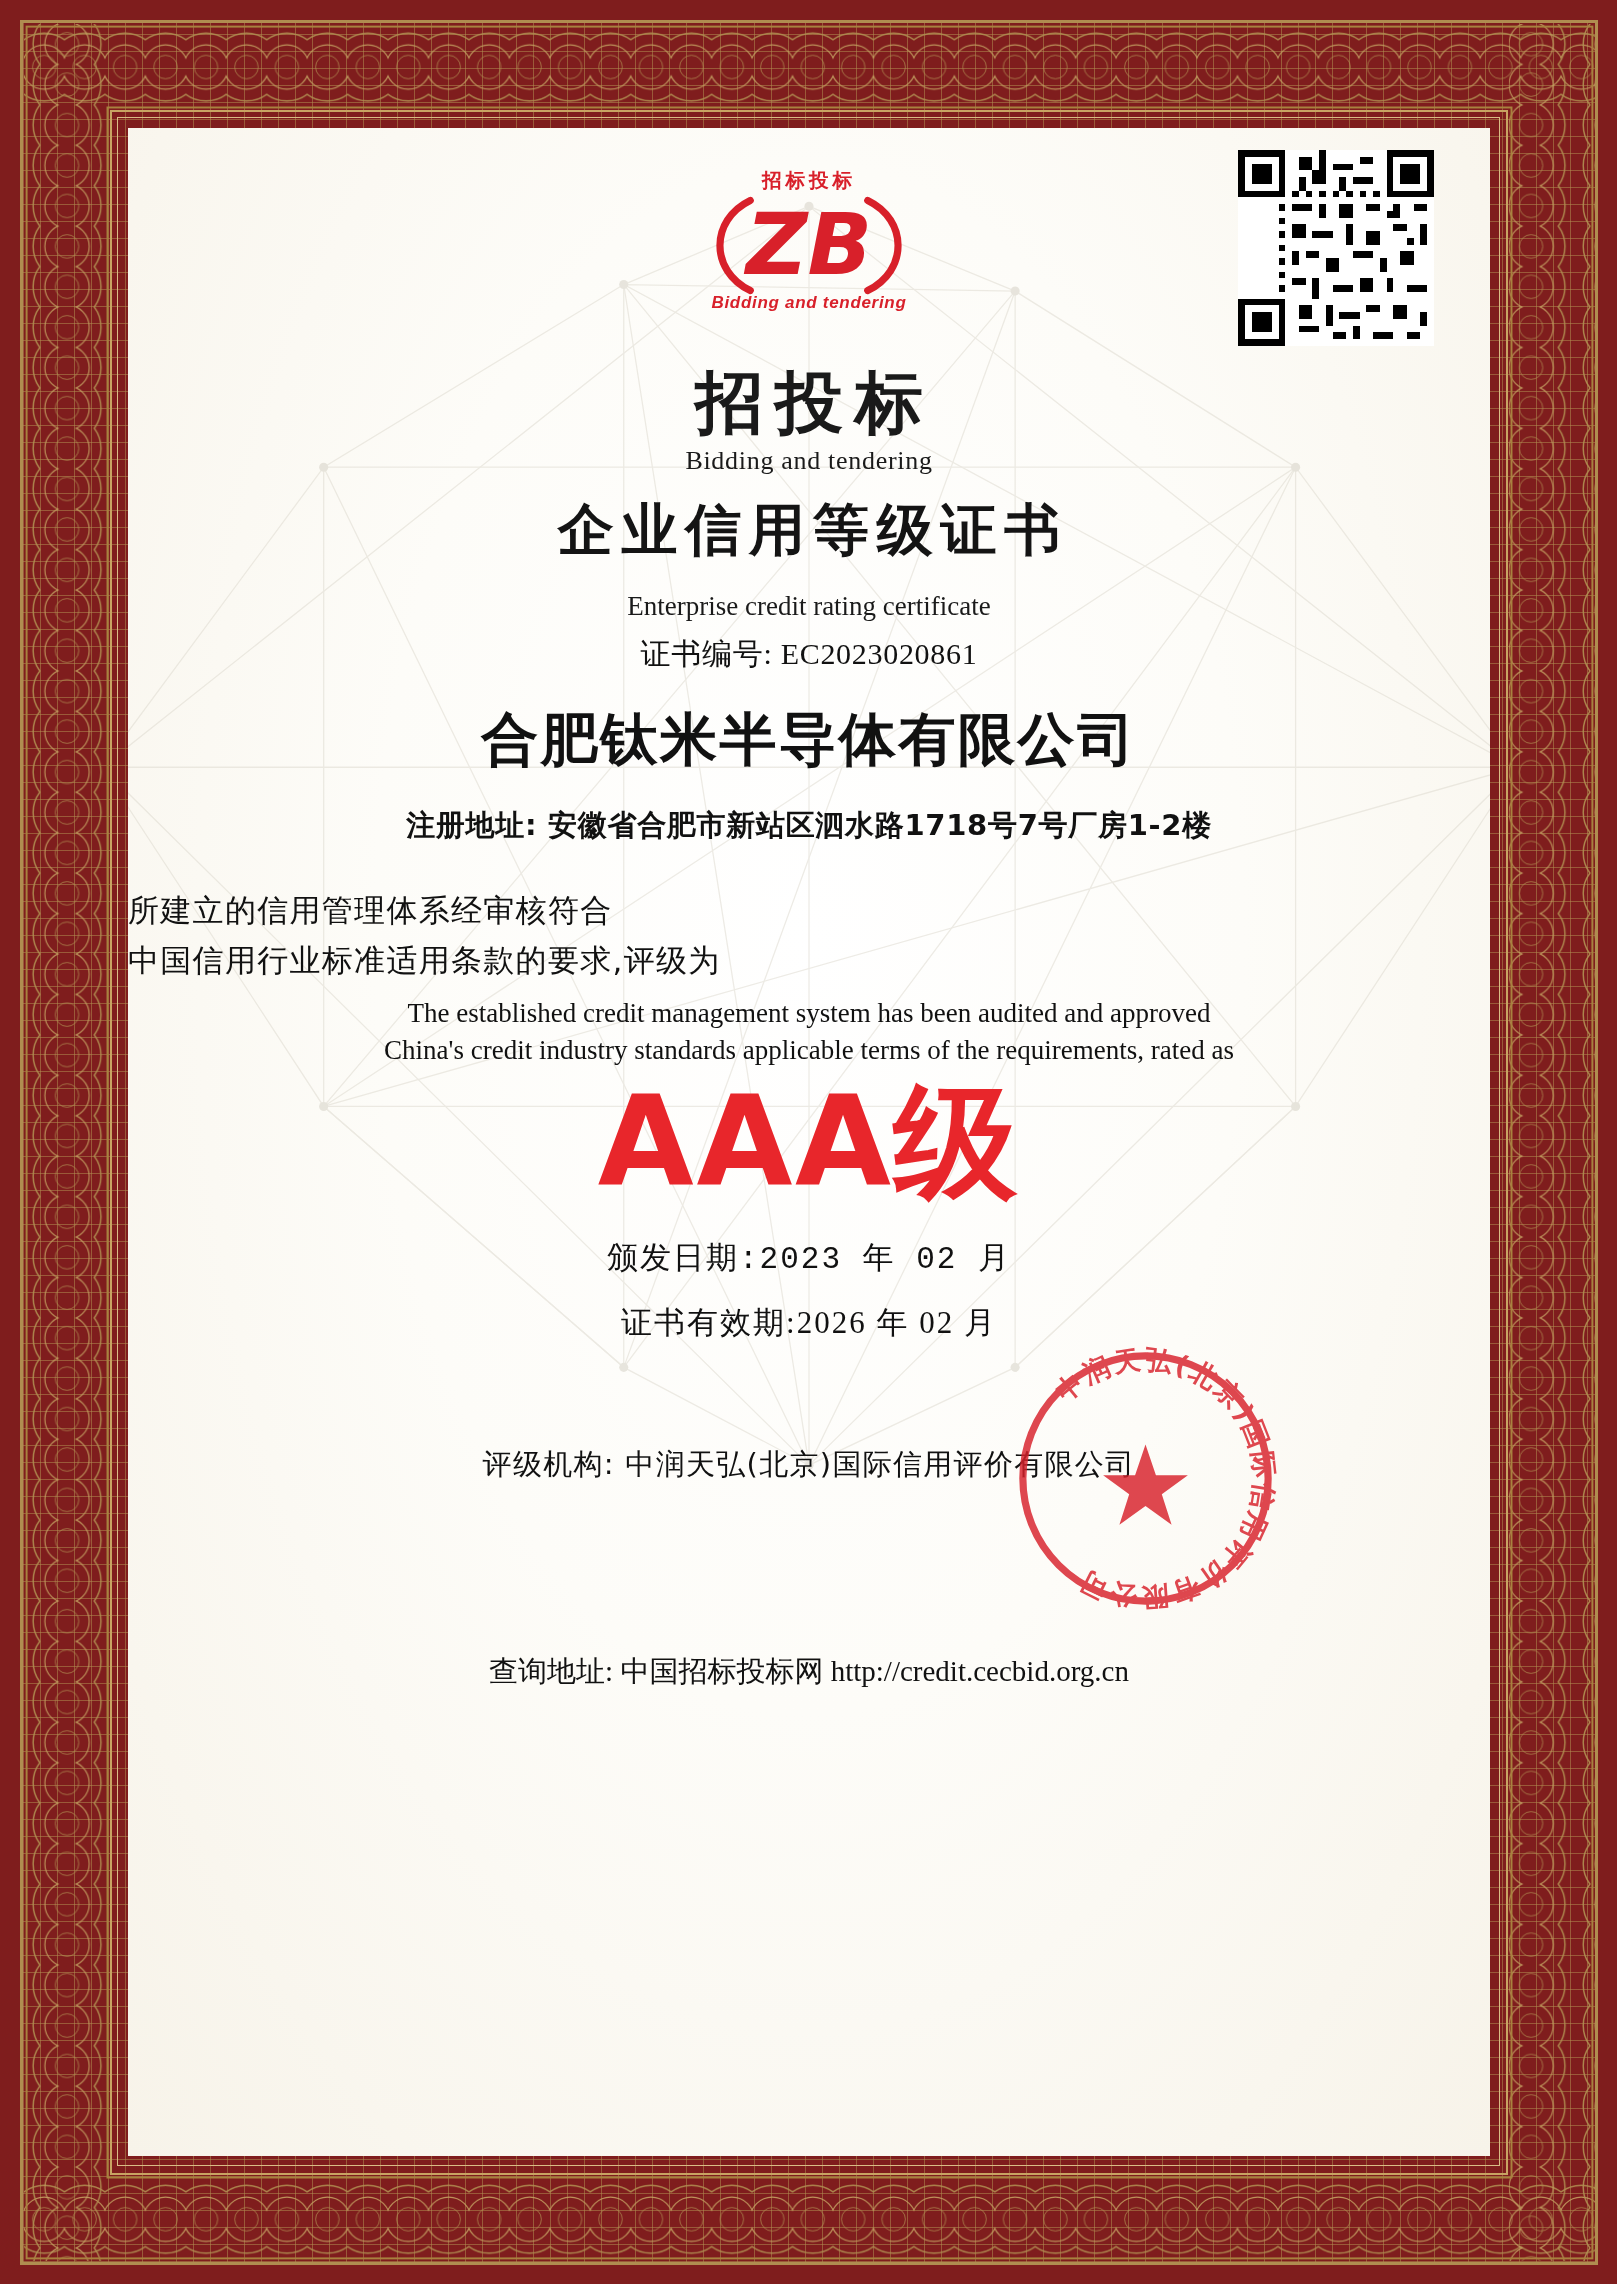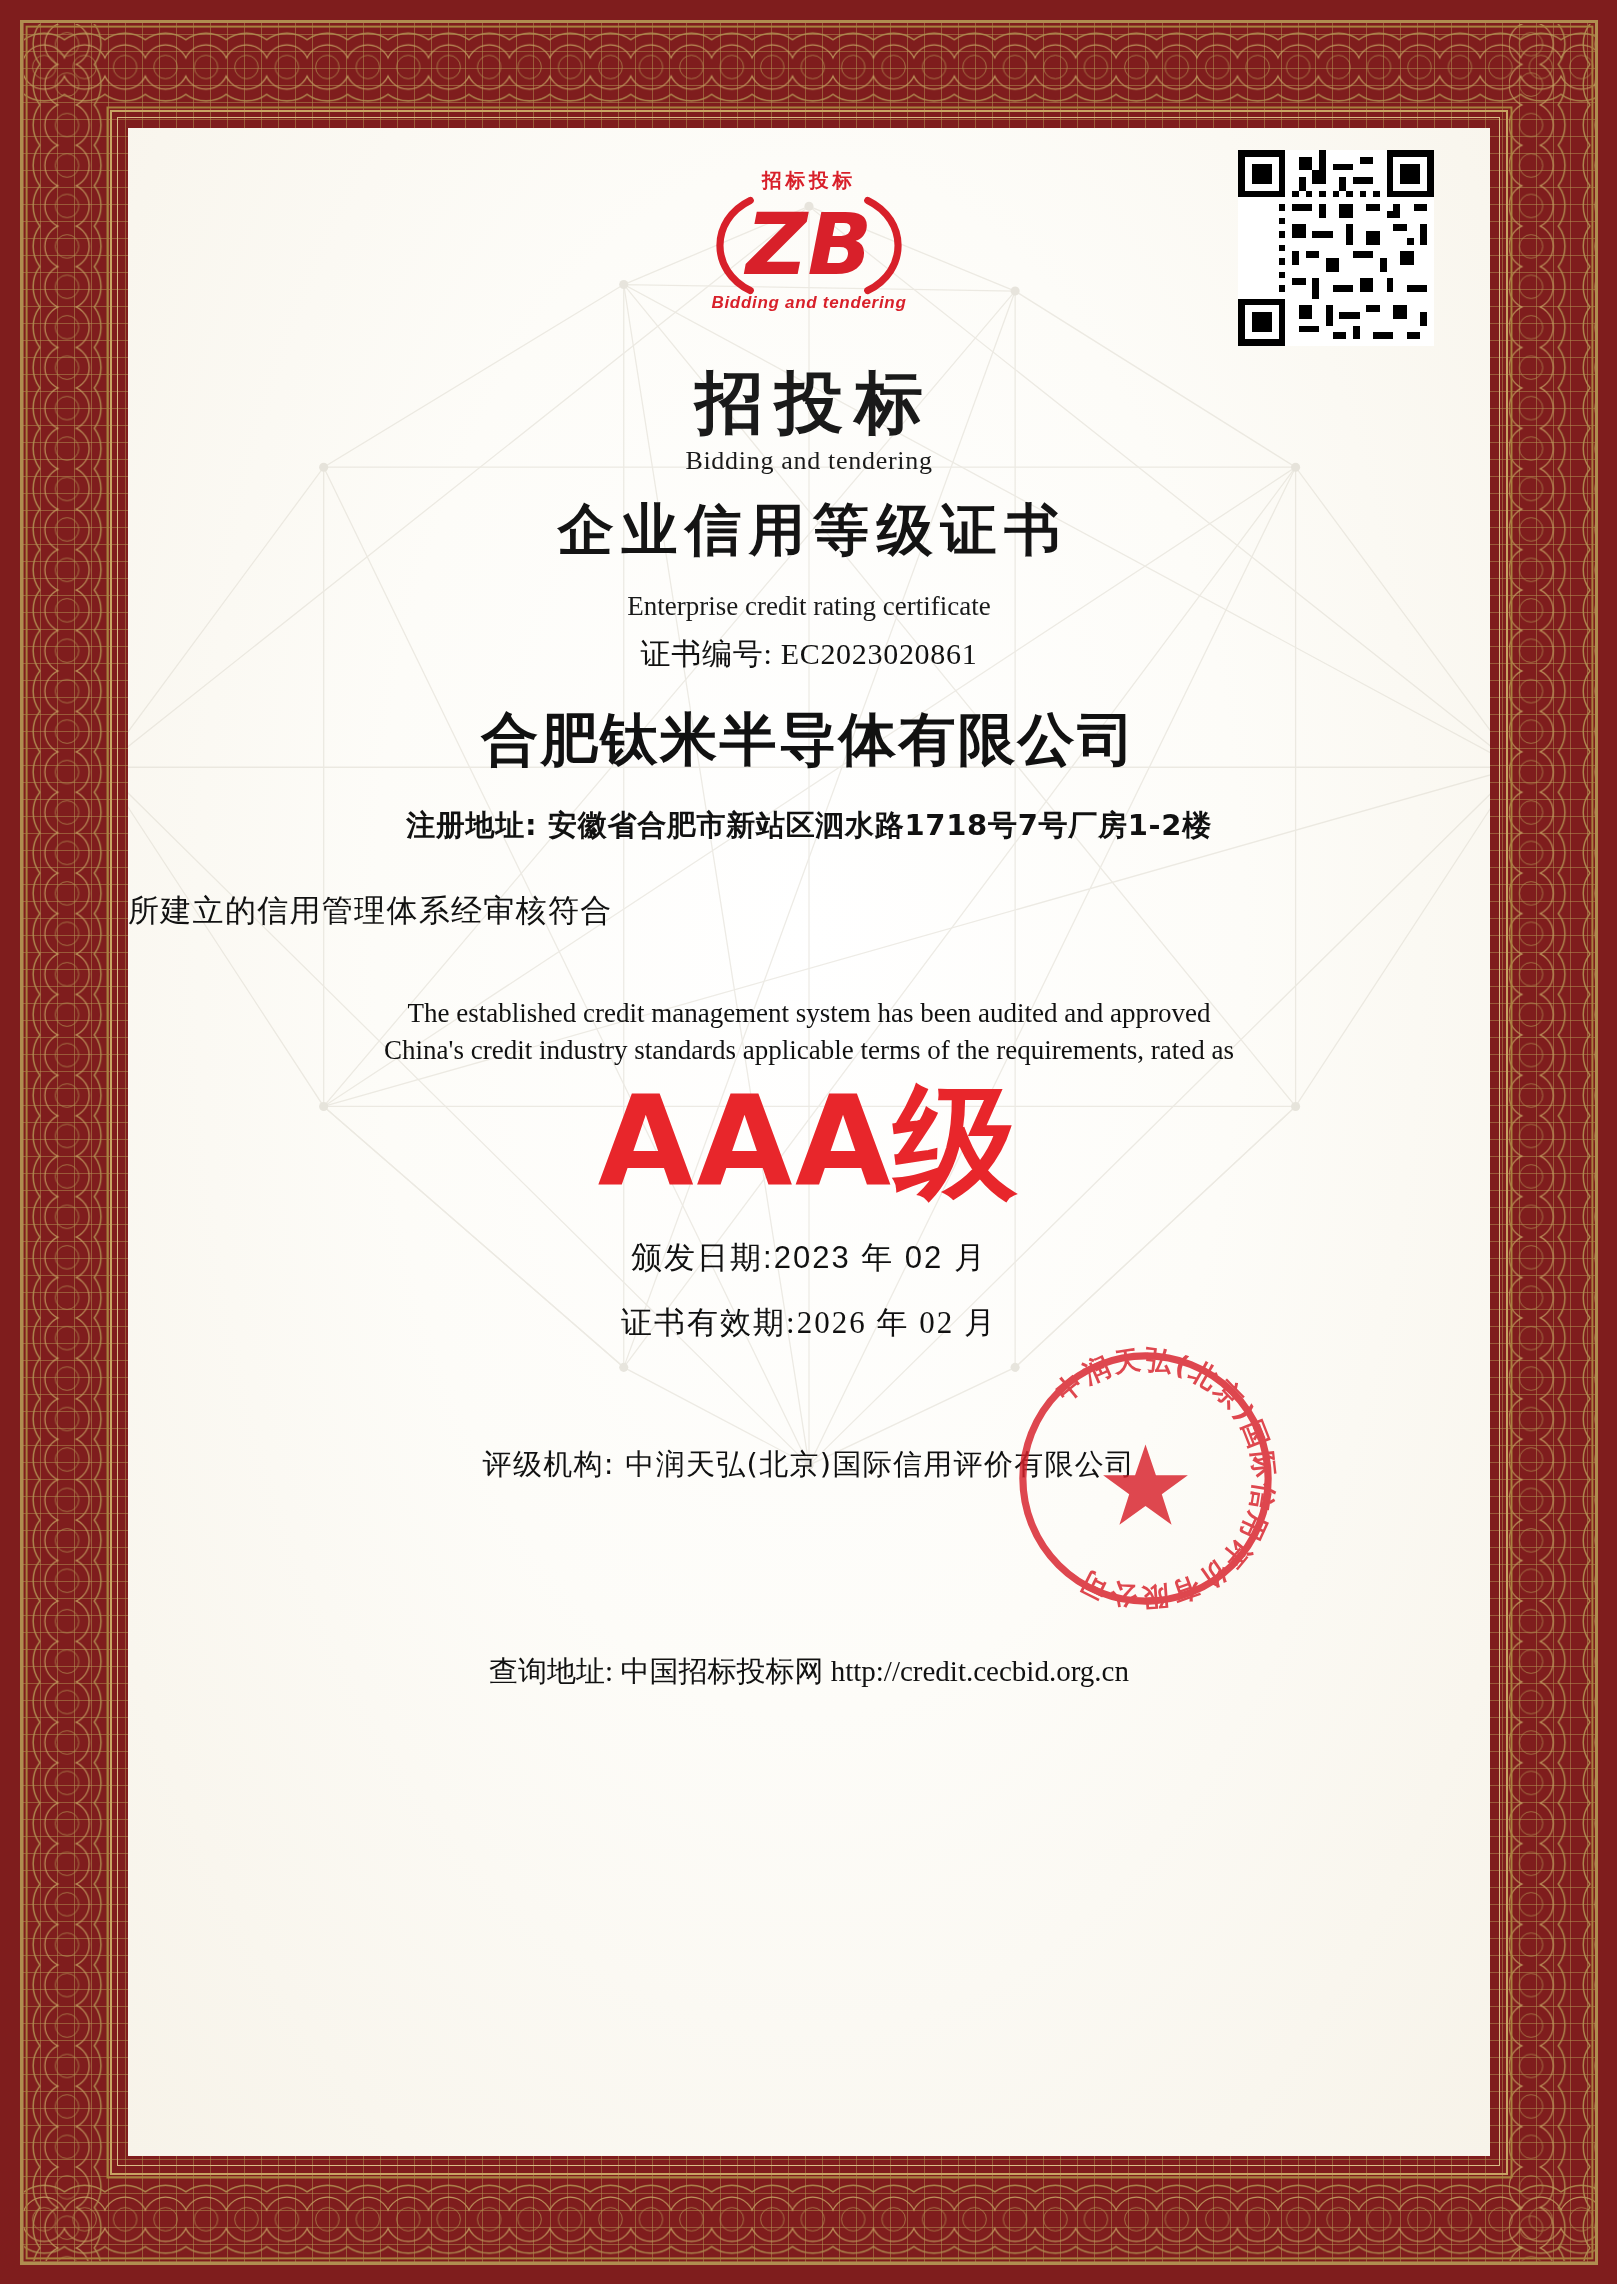--- a/index.html
+++ b/index.html
@@ -226,21 +226,21 @@
     font-size: 124px;
     color: #e8262b;
     letter-spacing: 2.6px;
   }
 
   .issue-date {
     position: absolute;
     top: 1109px;
     width: 100%;
     text-align: center;
-    font-family: Liberation Sans, sans-serif;
+    font-family: Liberation Mono, monospace;
     font-size: 31px;
     color: #111;
     letter-spacing: 2px;
   }
   .valid-date {
     position: absolute;
     top: 1174px;
     width: 100%;
     text-align: center;
     font-family: "Liberation Serif", serif;
@@ -448,20 +448,21 @@
     <div class="subtitle-en">Enterprise credit rating certificate</div>
 
     <div class="cert-no">证书编号: EC2023020861</div>
 
     <div class="company">合肥钛米半导体有限公司</div>
 
     <div class="address">注册地址: 安徽省合肥市新站区泗水路1718号7号厂房1-2楼</div>
 
     <div class="body-cn">
       <div>所建立的信用管理体系经审核符合</div>
+      <div>中国信用行业标准适用条款的要求,评级为</div>
     </div>
 
     <div class="body-en">
       <div>The established credit management system has been audited and approved</div>
       <div>China's credit industry standards applicable terms of the requirements, rated as</div>
     </div>
 
     <div class="grade">AAA级</div>
 
     <div class="issue-date">颁发日期:2023 年 02 月</div>

